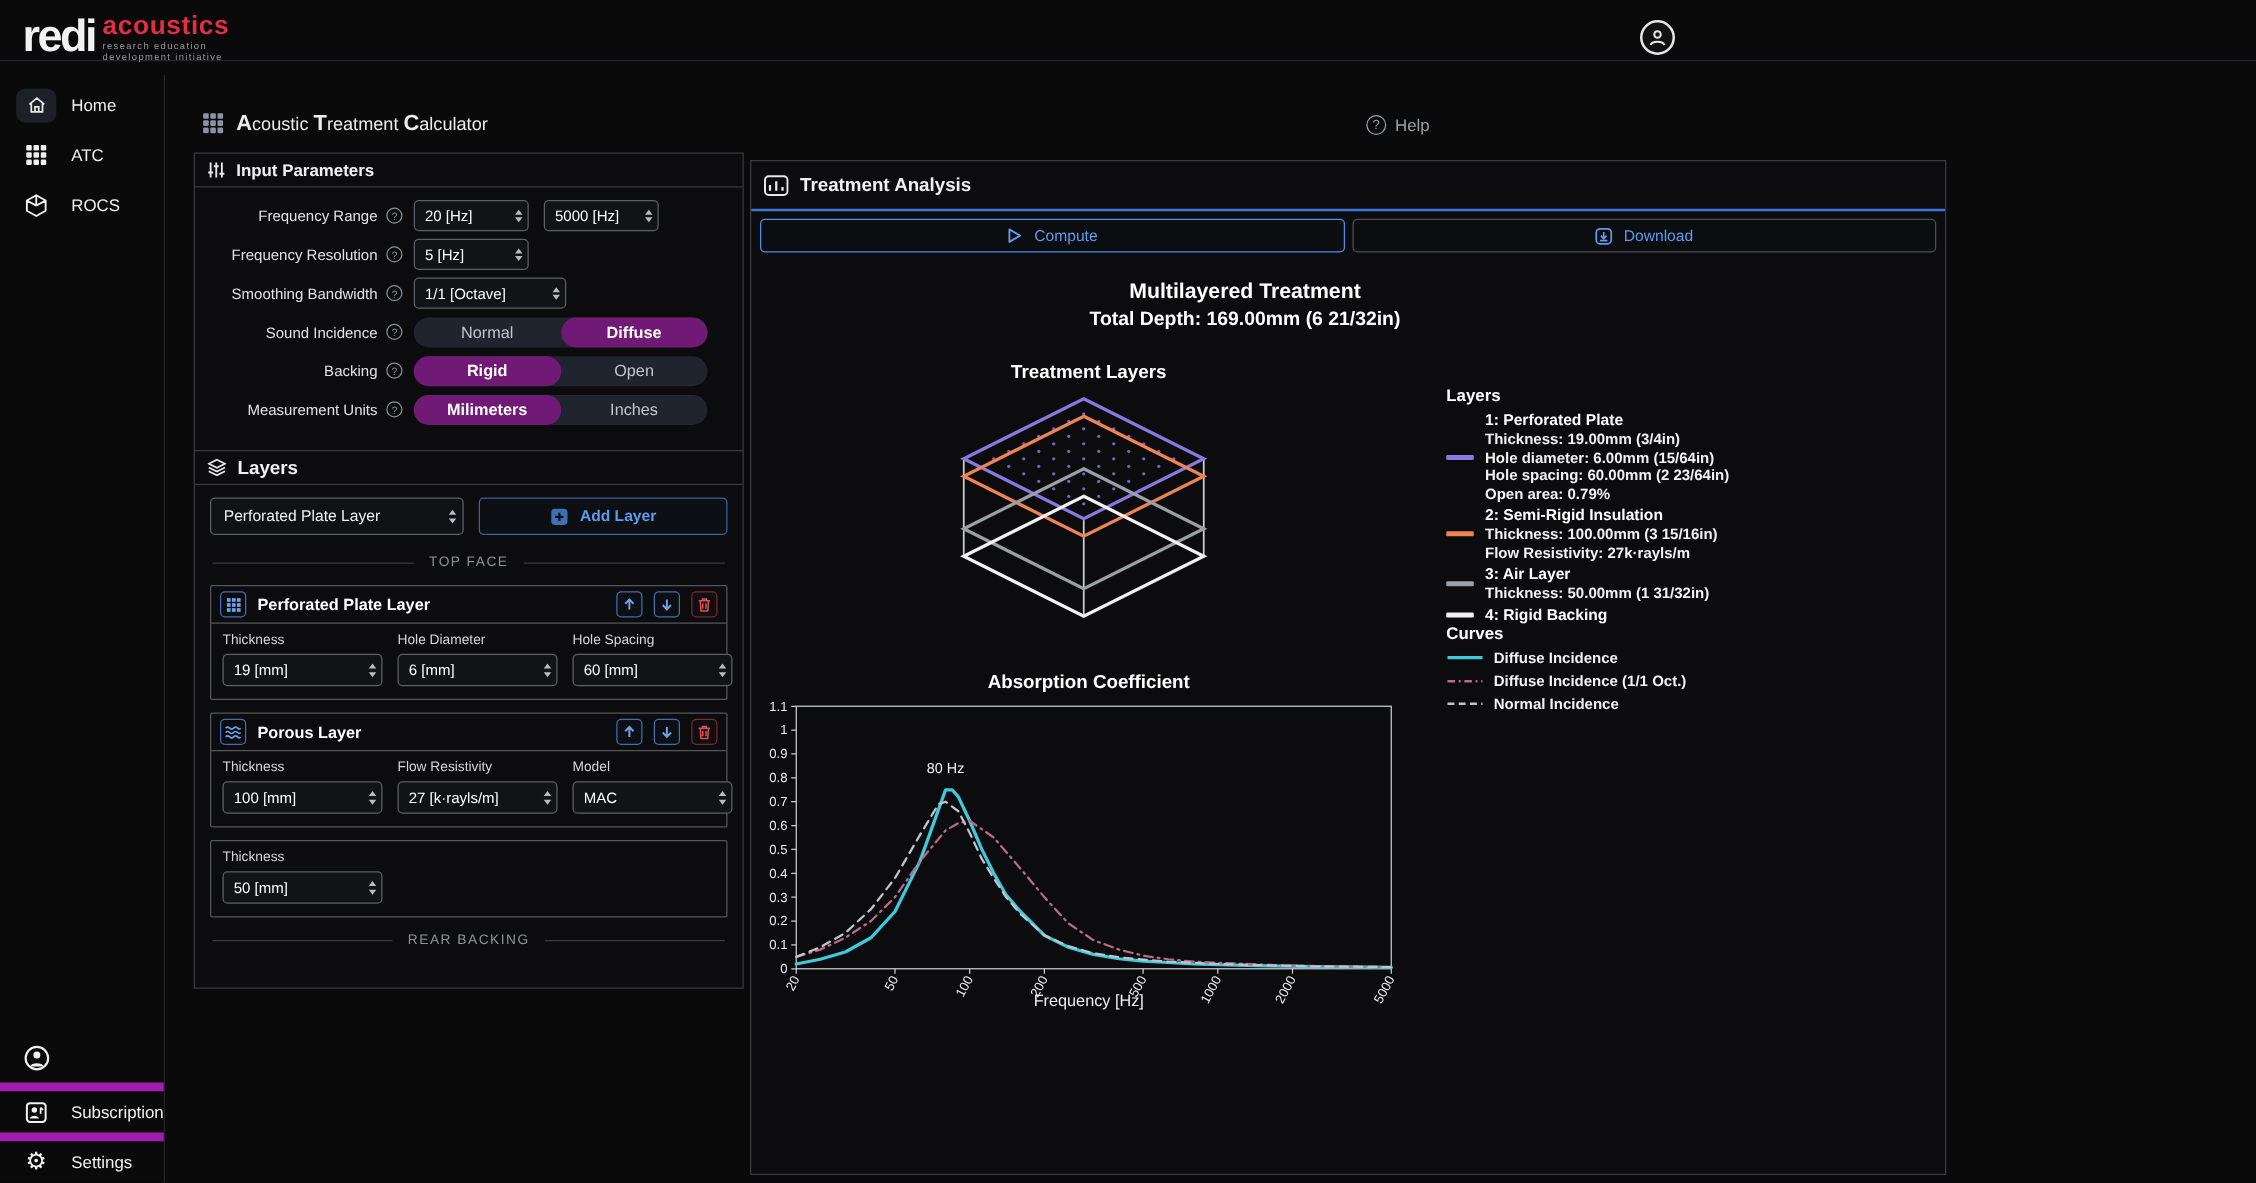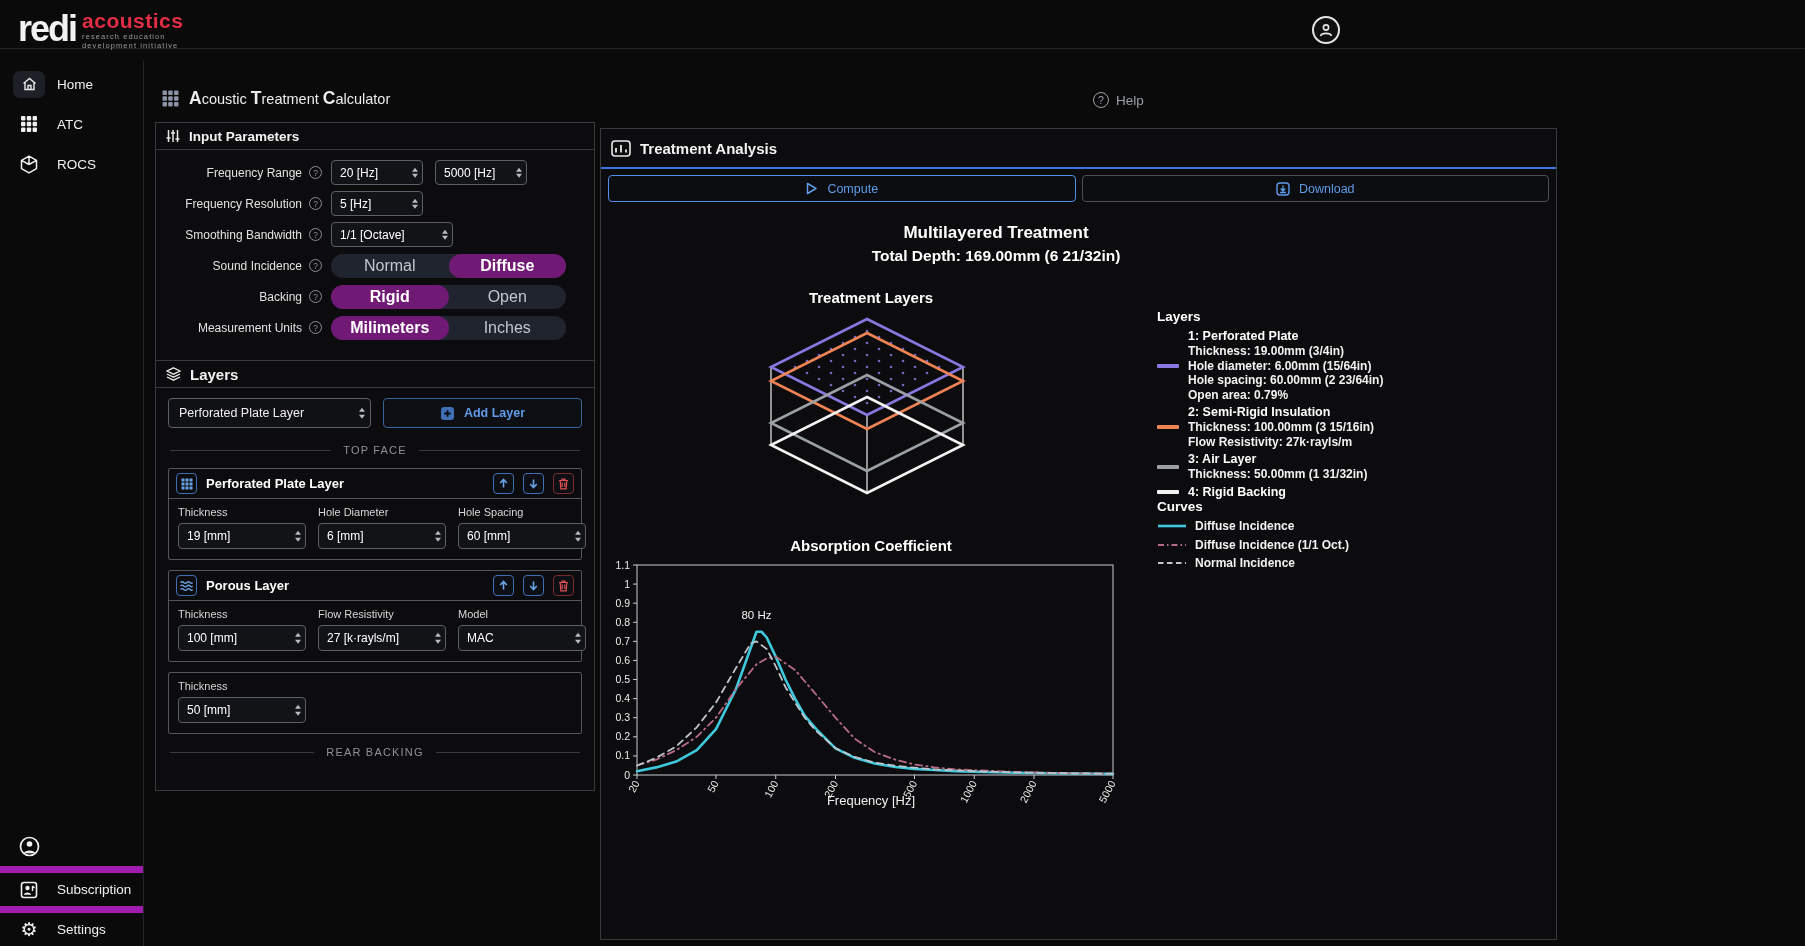--- a/index.html
+++ b/index.html
@@ -11,21 +11,21 @@
   .topbar{position:absolute;left:0;top:0;width:1805px;height:49px;border-bottom:1px solid #242428;background:#0a0a0b}
   .logo{position:absolute;left:18px;top:8px;display:flex;align-items:flex-start;cursor:pointer}
   .logo-redi{font-size:36px;font-weight:bold;color:#f2f2f2;letter-spacing:-2px;line-height:42px}
   .logo-right{margin-left:6px;margin-top:2px}
   .logo-acoustics{color:#e12e44;font-weight:bold;font-size:21px;letter-spacing:.5px;line-height:22px}
   .logo-sub{font-size:7.5px;color:#9a9a9a;letter-spacing:1.1px;line-height:9px}
   .avatar-btn{position:absolute;left:1312px;top:16px;width:28px;height:28px;border-radius:50%;
     border:2px solid #e6e6e6;display:flex;align-items:center;justify-content:center;cursor:pointer;background:#111}
 
   
-  .sidebar{position:absolute;left:0;top:60px;width:144px;height:886px;border-right:1px solid #242428;background:#0a0a0b}
+  .sidebar{position:absolute;left:0;top:60px;width:132px;height:886px;border-right:1px solid #242428;background:#0a0a0b}
   .side-item{height:40px;display:flex;align-items:center;padding-left:13px;gap:12px;cursor:pointer;font-size:13.5px;color:#f0f0f0}
   .chip{width:32px;height:27px;border-radius:7px;background:#1d2026;display:flex;align-items:center;justify-content:center}
   .bare{width:32px;display:flex;align-items:center;justify-content:center}
   .side-bottom{position:absolute;left:0;bottom:0;width:100%}
   .side-bottom .side-item.ruled{border-top:7px solid #a21caf}
 
   
   .page-title{position:absolute;left:162px;top:88px;display:flex;align-items:center;gap:10px}
   .page-title .t{font-size:14.5px;color:#ececec}
   .page-title .t b{font-size:17.5px;font-weight:bold}
@@ -46,21 +46,21 @@
     color:#8a8f96;font-size:8.5px;display:flex;align-items:center;justify-content:center;cursor:pointer}
   .num-wrap{position:relative;display:inline-flex;align-items:center;cursor:pointer}
   .num{height:25px;background:#121317;border:1px solid #5b6068;border-radius:4px;color:#fff;
     font-size:12px;font-family:inherit;padding:0 16px 0 8px;width:92px;outline:none}
   .num.wide{width:122px}
   .spin{position:absolute;right:5px;top:50%;transform:translateY(-50%);display:flex;flex-direction:column;gap:2.5px;cursor:pointer}
   .tu{width:0;height:0;border-left:3.5px solid transparent;border-right:3.5px solid transparent;border-bottom:4px solid #b7bbc2}
   .td{width:0;height:0;border-left:3.5px solid transparent;border-right:3.5px solid transparent;border-top:4px solid #b7bbc2}
   .gap10{width:12px}
   .toggle{width:235px;height:24px;border-radius:12px;background:#20242e;display:flex;cursor:pointer}
-  .opt{flex:1;display:flex;align-items:center;justify-content:center;font-size:16px;color:#c3c7cd;border-radius:12px}
+  .opt{flex:1;display:flex;align-items:center;justify-content:center;font-size:13px;color:#c3c7cd;border-radius:12px}
   .opt.active{background:#701a75;color:#fff;font-weight:bold}
 
   
   #layers-panel{left:155px;top:360px;width:440px;height:431px}
   .lay-controls{display:flex;align-items:center;padding:10px 12px 4px 12px;gap:12px}
   .sel-wrap{position:relative;display:flex;align-items:center;height:30px;background:#101114;border:1px solid #5b6068;border-radius:4px;padding:0 22px 0 10px;cursor:pointer}
   .sel-text{font-size:12.5px;color:#f0f0f0;white-space:nowrap}
   .layer-select{width:203px}
   .add-btn{flex:1;height:30px;border:1px solid #38649e;border-radius:4px;display:flex;align-items:center;justify-content:center;gap:9px;
     color:#5f9be8;font-size:12.5px;font-weight:bold;cursor:pointer;background:#0d0f14}

